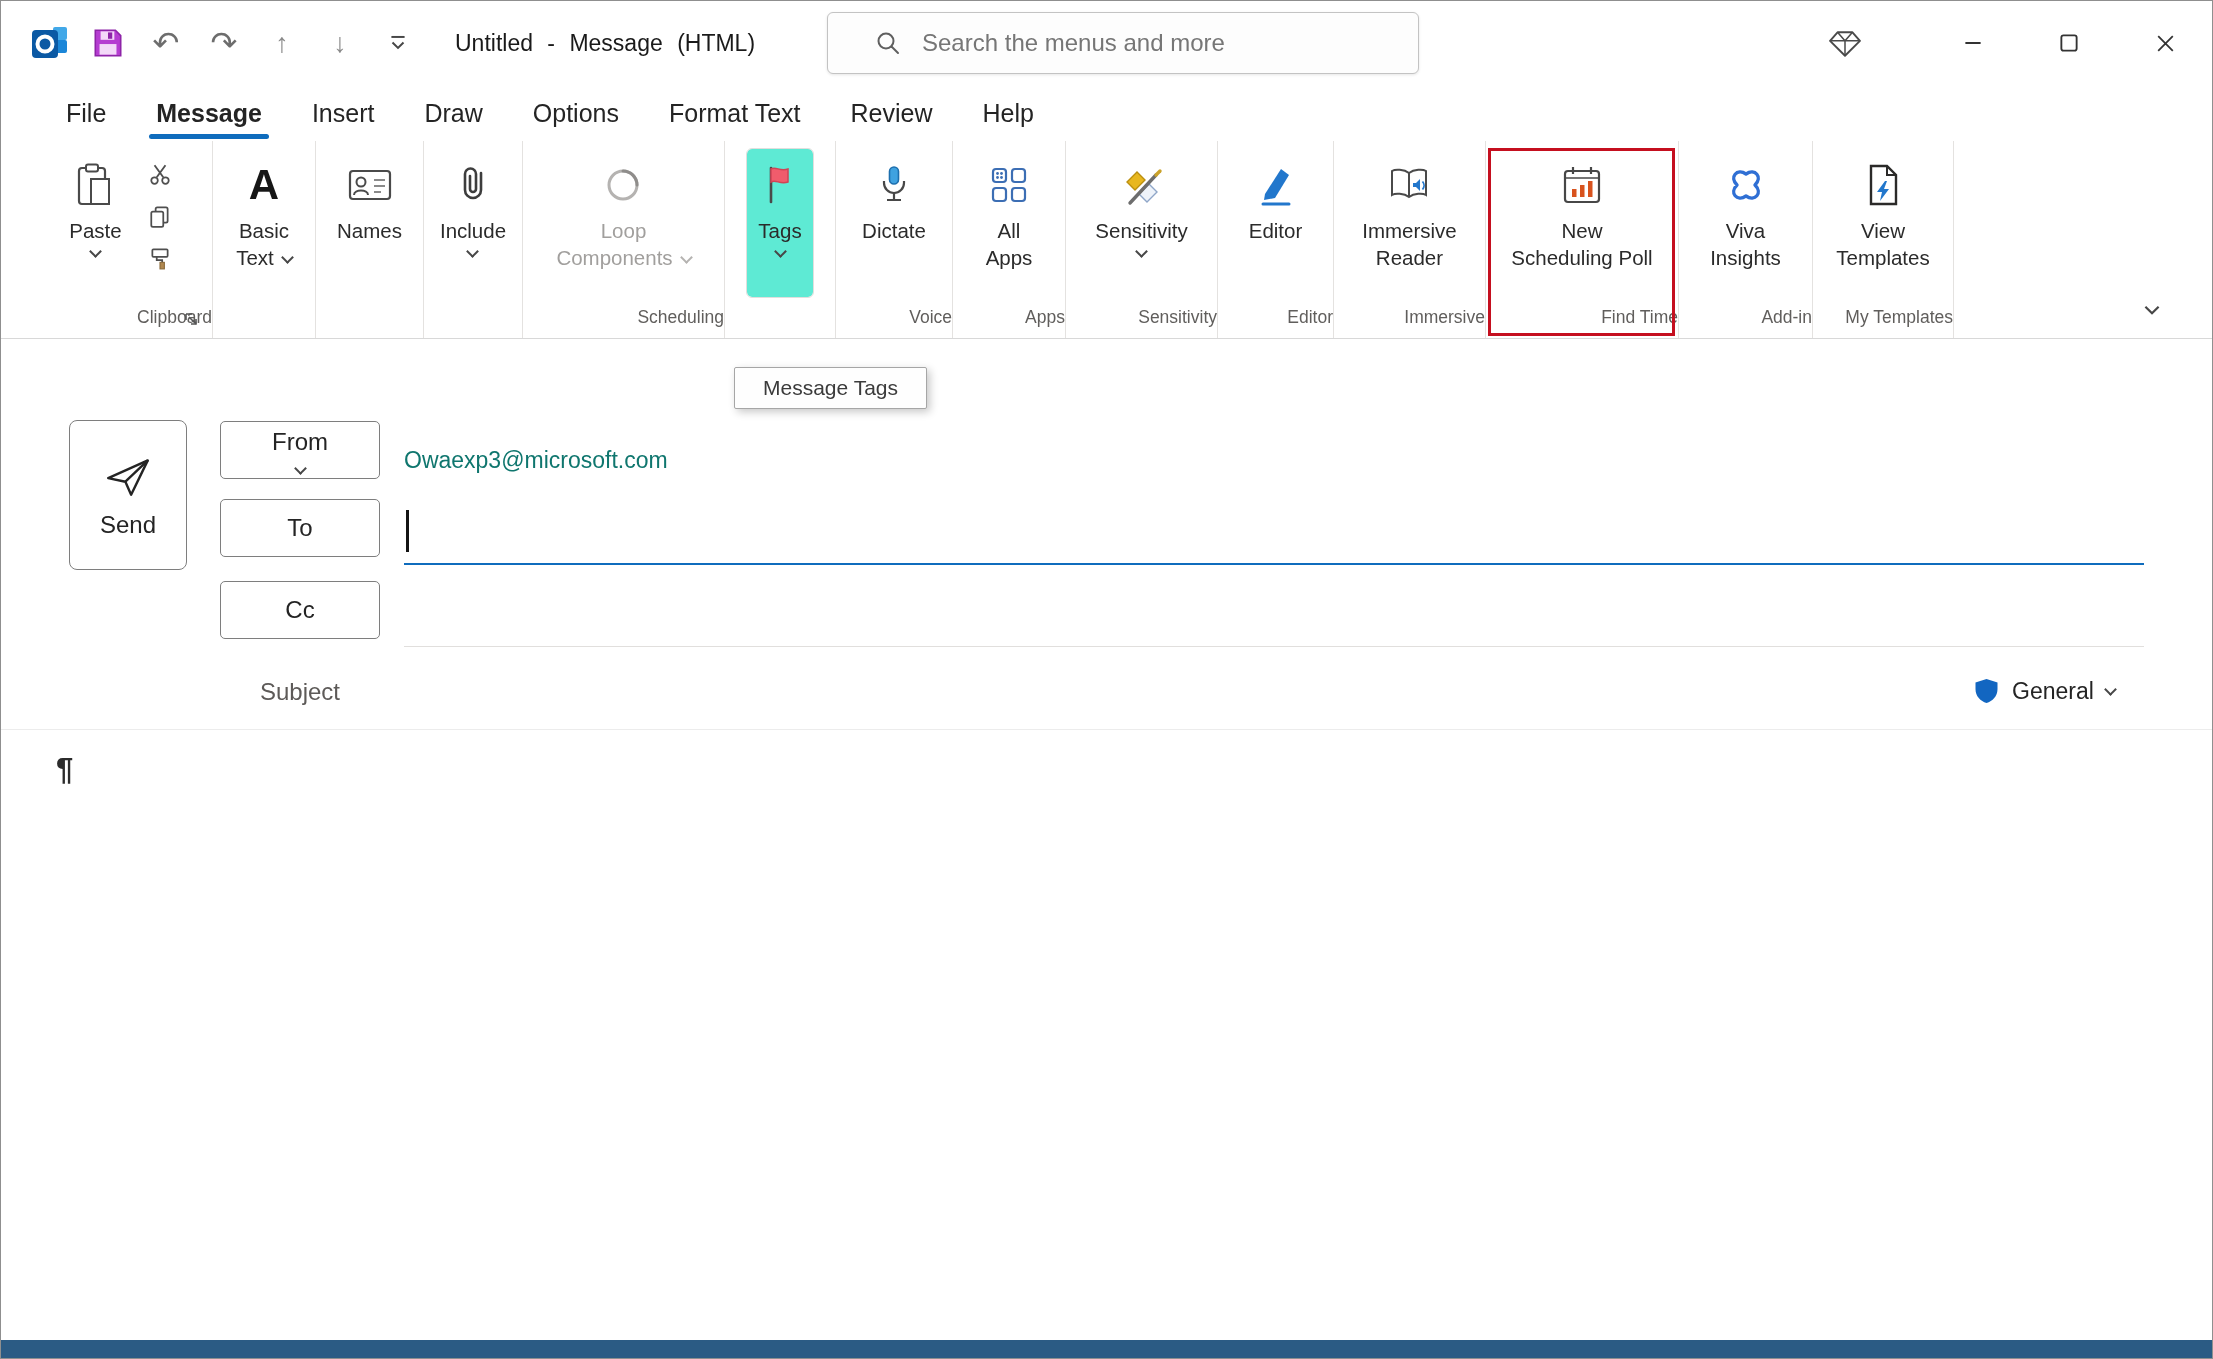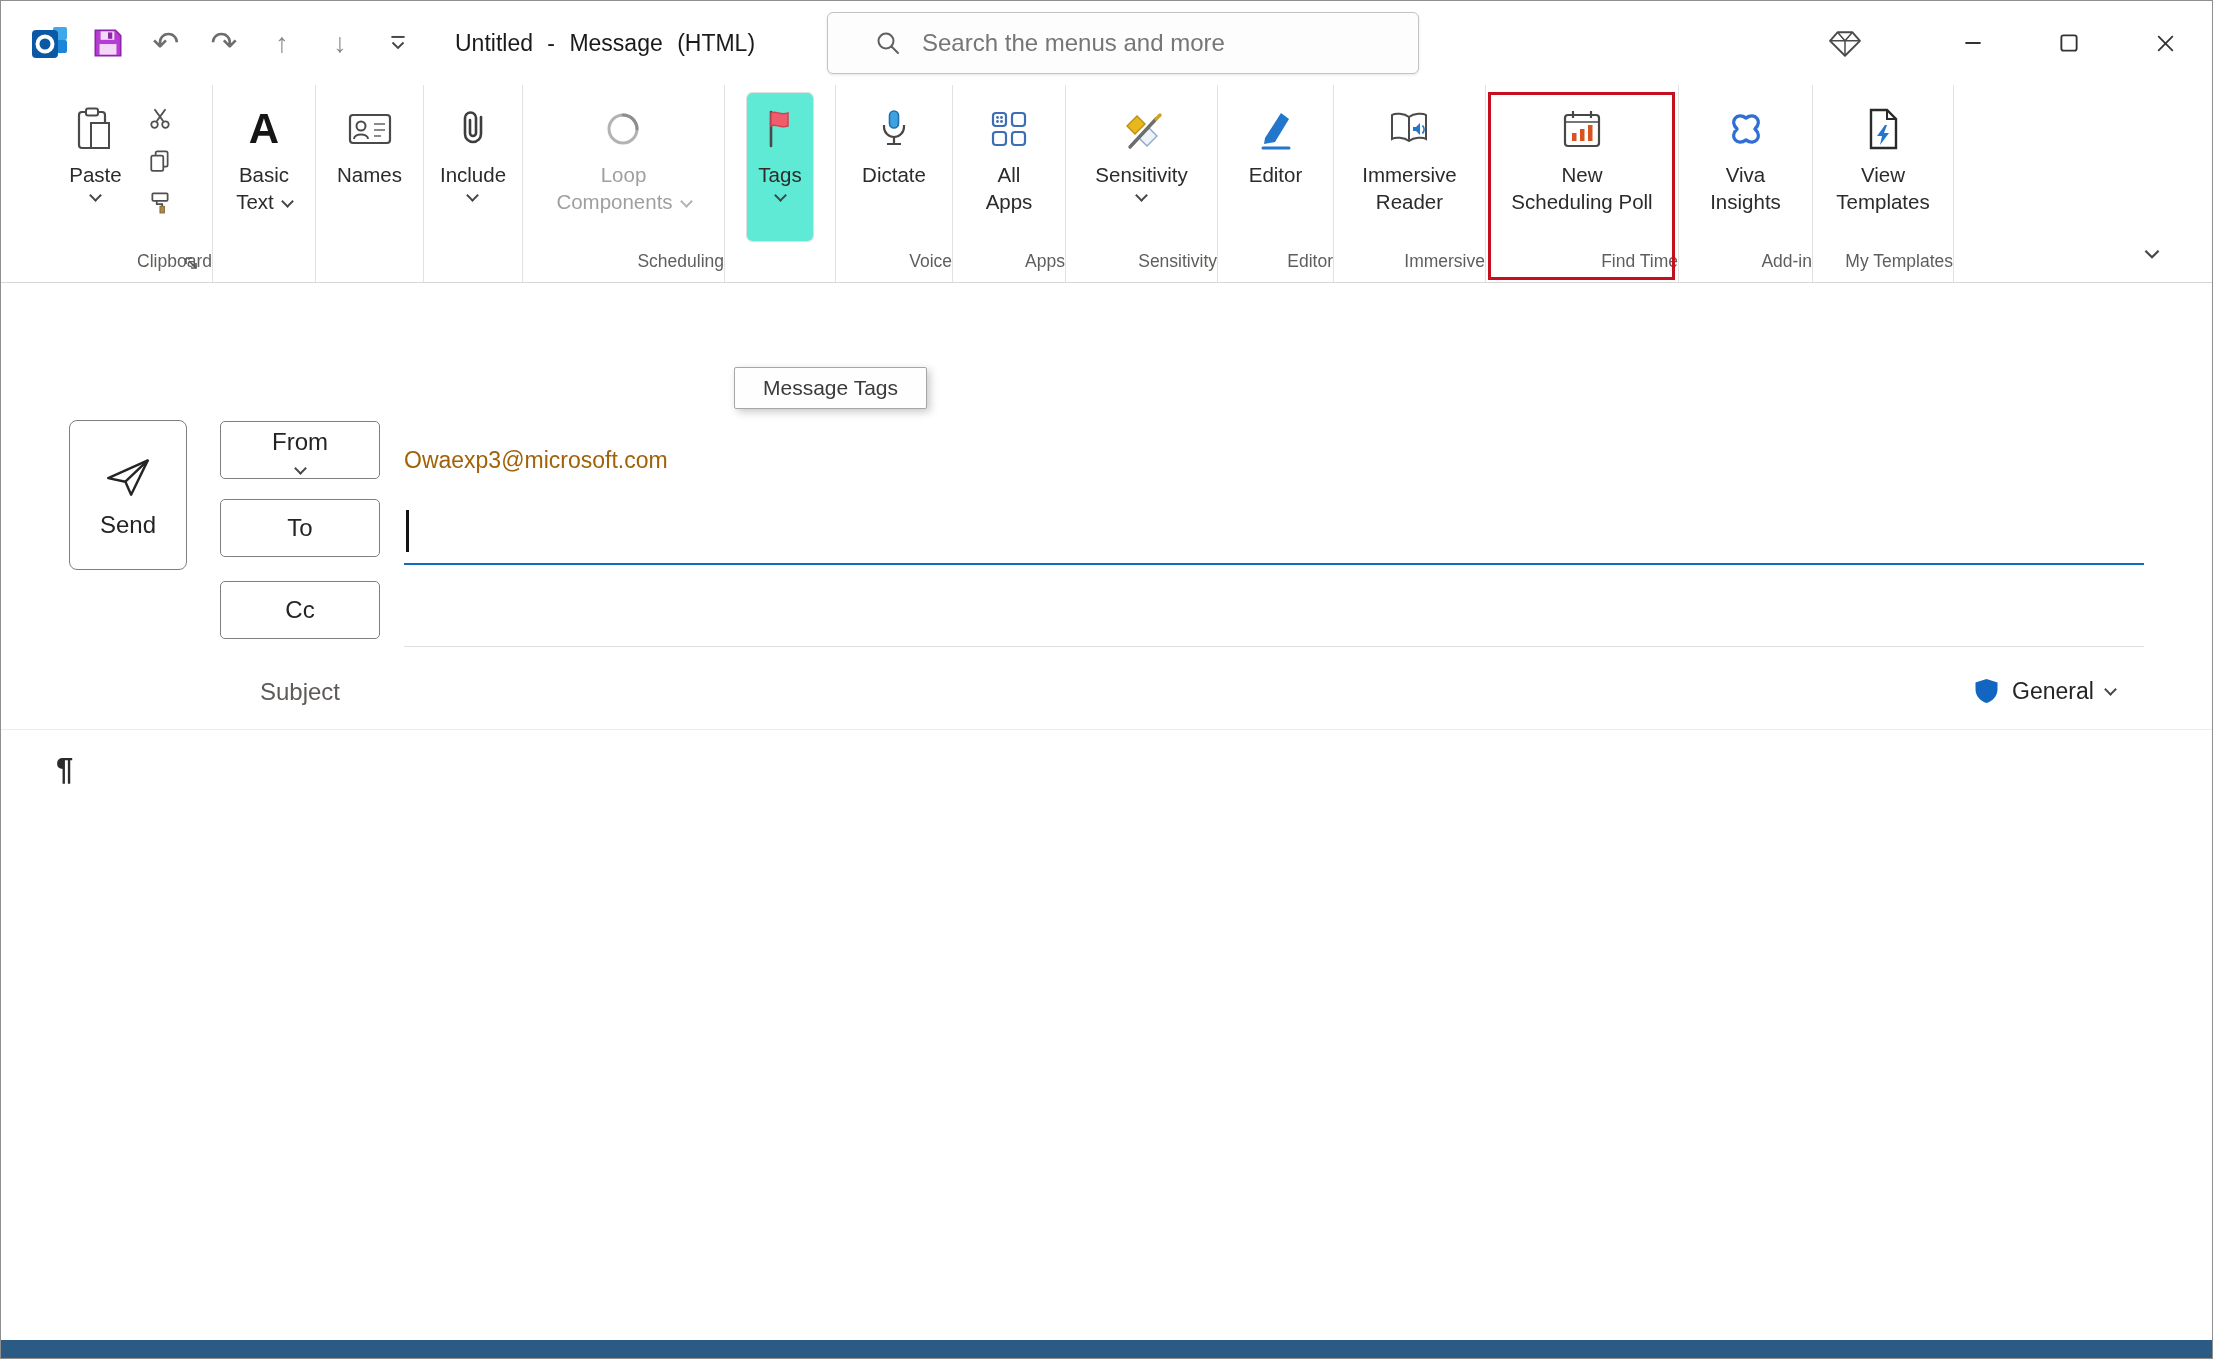--- a/index.html
+++ b/index.html
@@ -209,21 +209,21 @@
     display: flex; align-items: center; justify-content: center;
     font-size: 24px; color: #242424; gap: 12px;
   }
   .from-btn { top: 65px; flex-direction: column; }
   .to-btn   { top: 143px; }
   .cc-btn   { top: 225px; }
   .from-field {
     position: absolute; left: 403px; top: 65px; right: 68px; height: 58px;
     display: flex; align-items: center;
   }
-  .from-field .addr { font-size: 23px; color: #a16207; margin-top: 21px; }
+  .from-field .addr { font-size: 23px; color: #0f766e; margin-top: 21px; }
   .to-field {
     position: absolute; left: 403px; top: 145px; right: 68px; height: 64px;
     border-bottom: 2.5px solid #0f6cbd;
   }
   .caret { position: absolute; left: 2px; top: 9px; width: 2.5px; height: 42px; background: #141414; }
   .cc-field {
     position: absolute; left: 403px; top: 225px; right: 68px; height: 66px;
     border-bottom: 1.5px solid #e1dfdd;
   }
   .subject-label {
@@ -321,20 +321,30 @@
           </svg>
       </span>
       <span class="winbtn close">
         <svg width="25" height="25" viewBox="0 0 24 24">
             <path d="M5 5 L19 19 M19 5 L5 19" stroke="#333" stroke-width="1.7"></path>
           </svg>
       </span>
     </div>
   </header>
 
+  <nav class="menubar">
+    <span class="menu-item">File</span>
+    <span class="menu-item active">Message</span>
+    <span class="menu-item">Insert</span>
+    <span class="menu-item">Draw</span>
+    <span class="menu-item">Options</span>
+    <span class="menu-item">Format Text</span>
+    <span class="menu-item">Review</span>
+    <span class="menu-item">Help</span>
+  </nav>
 
   <section class="ribbon">
 
     <div class="rgroup" style="width:184px">
       <div class="rrow">
         <div class="bigbtn">
           <span class="b-icon">
             <svg width="46" height="46" viewBox="0 0 46 46">
               <rect x="7" y="6" width="26" height="36" rx="3" fill="#fff" stroke="#4a4a4a" stroke-width="2.2"></rect>
               <rect x="14" y="2.5" width="12" height="7" rx="2" fill="#fff" stroke="#4a4a4a" stroke-width="2"></rect>

